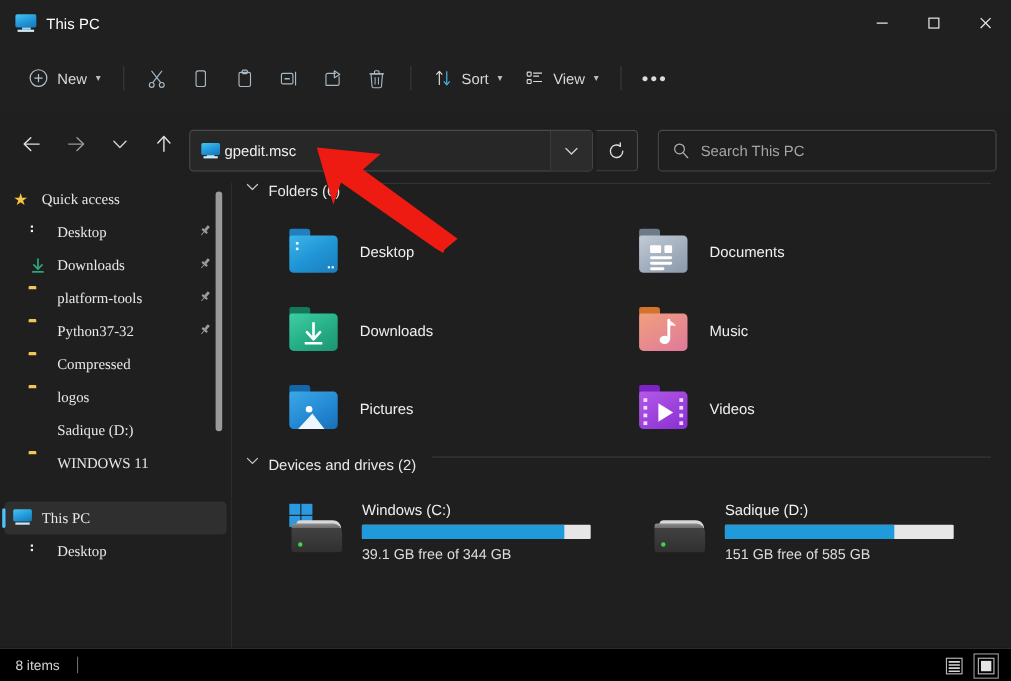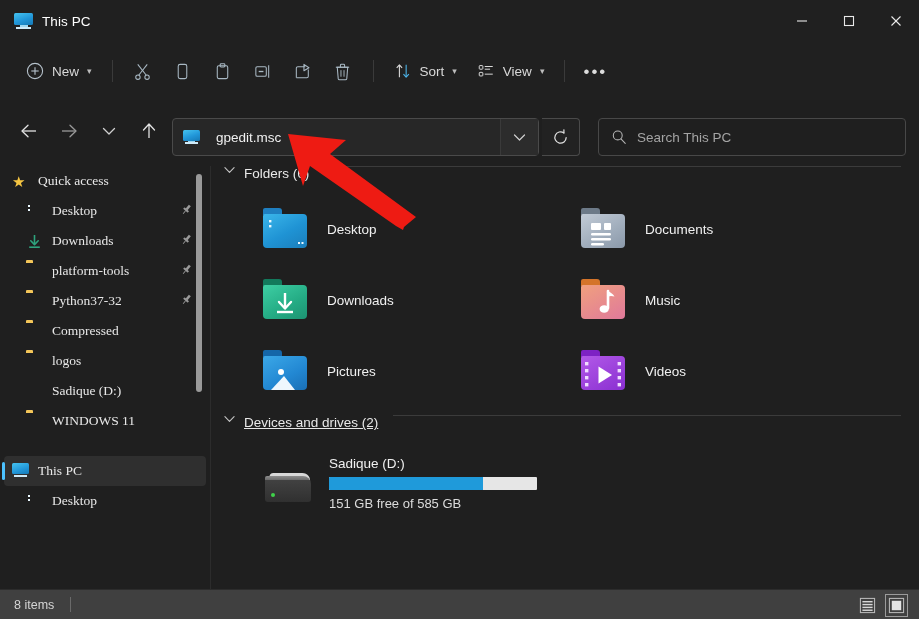--- a/index.html
+++ b/index.html
@@ -85,21 +85,21 @@
   .nav-btn:first-child { margin-left: 12px; }
   .nav-btn.small { font-size: 12px; color: #d0d0d0; }
 
   .addrbar {
     position: absolute; left: 172px; top: 118px;
     width: 367px; height: 38px;
     background: #272727; border: 1px solid #4a4a4a; border-radius: 4px;
     display: flex; align-items: center;
   }
   .addr-content {
-    flex: 1; display: flex; align-items: center; gap: 16px; padding-left: 10px;
+    flex: 1; display: flex; align-items: center; gap: 4px; padding-left: 10px;
     min-width: 0;
   }
   .addr-text { font-size: 13.5px; color: #f0f0f0; white-space: nowrap; }
   .addr-drop {
     width: 38px; height: 36px; display: flex; align-items: center; justify-content: center;
     color: #cfcfcf; background: #2c2c2c; border-left: 1px solid #3a3a3a;
   }
 
   .refresh-btn {
     position: absolute; left: 542px; top: 118px;
@@ -250,21 +250,21 @@
   .drive-info { display: flex; flex-direction: column; gap: 6px; }
   .drive-name { font-size: 13.5px; color: #f0f0f0; }
   .bar-track { width: 208px; height: 13px; background: #e6e6e6; border-radius: 1px; overflow: hidden; }
   .bar-fill { height: 13px; background: #1f9ada; }
   .drive-free { font-size: 13px; color: #dcdcdc; }
 
   
   .statusbar {
     position: absolute; left: 0; top: 589px;
     width: 919px; height: 30px;
-    background: #404040;
+    background: #000000;
     border-top: 1px solid #2c2c2c;
     display: flex; align-items: center;
   }
   .status-text { font-size: 12.5px; color: #d4d4d4; padding-left: 14px; }
   .status-sep { width: 1px; height: 15px; background: #6a6a6a; margin-left: 16px; }
   .view-toggles { position: absolute; right: 12px; top: 0; height: 30px; display: flex; align-items: center; gap: 8px; }
   .vt { width: 21px; height: 21px; display: flex; align-items: center; justify-content: center; }
   .vt.active { outline: 1px solid #9b9b9b; }
 
   
@@ -627,29 +627,49 @@
               <rect x="38.6" y="21" width="3.4" height="3.4" fill="#f0dcff"></rect>
               <rect x="38.6" y="28" width="3.4" height="3.4" fill="#f0dcff"></rect>
               <rect x="38.6" y="35" width="3.4" height="3.4" fill="#f0dcff"></rect>
               <path d="M19.5 18.5 L33 27 L19.5 35.5 Z" fill="#ffffff"></path>
             </svg>
           </div>
           <span class="tile-label">Videos</span>
         </div>
       </div>
 
-    <div class="group-head" style="margin-top:8px;text-decoration:underline;">
+    <div class="group-head" style="margin-top:8px;">
       <svg width="11" height="8" viewBox="0 0 12 8">
         <path d="M1 1.5 L6 6.5 L11 1.5" fill="none" stroke="#c6c6c6" stroke-width="1.2" stroke-linejoin="round" stroke-linecap="round"></path>
       </svg>
       <span class="group-title">Devices and drives (2)</span>
       <span class="group-rule"></span>
     </div>
 
     <div class="drive-grid" id="drive-grid">
+        <div class="drive-tile">
+          <div class="drive-icon">
+            <div class="winlogo">
+              <i></i>
+              <i></i>
+              <i></i>
+              <i></i>
+            </div>
+            <div class="drv-top"></div>
+            <div class="drv-body"></div>
+            <div class="drv-led"></div>
+          </div>
+          <div class="drive-info">
+            <span class="drive-name">Windows (C:)</span>
+            <div class="bar-track">
+              <div class="bar-fill" style="width: 88.6%; background: rgb(31, 154, 218);"></div>
+            </div>
+            <span class="drive-free">39.1 GB free of 344 GB</span>
+          </div>
+        </div>
         <div class="drive-tile">
           <div class="drive-icon">
             <div class="drv-top"></div>
             <div class="drv-body"></div>
             <div class="drv-led"></div>
           </div>
           <div class="drive-info">
             <span class="drive-name">Sadique (D:)</span>
             <div class="bar-track">
               <div class="bar-fill" style="width: 74.2%; background: rgb(31, 154, 218);"></div>

